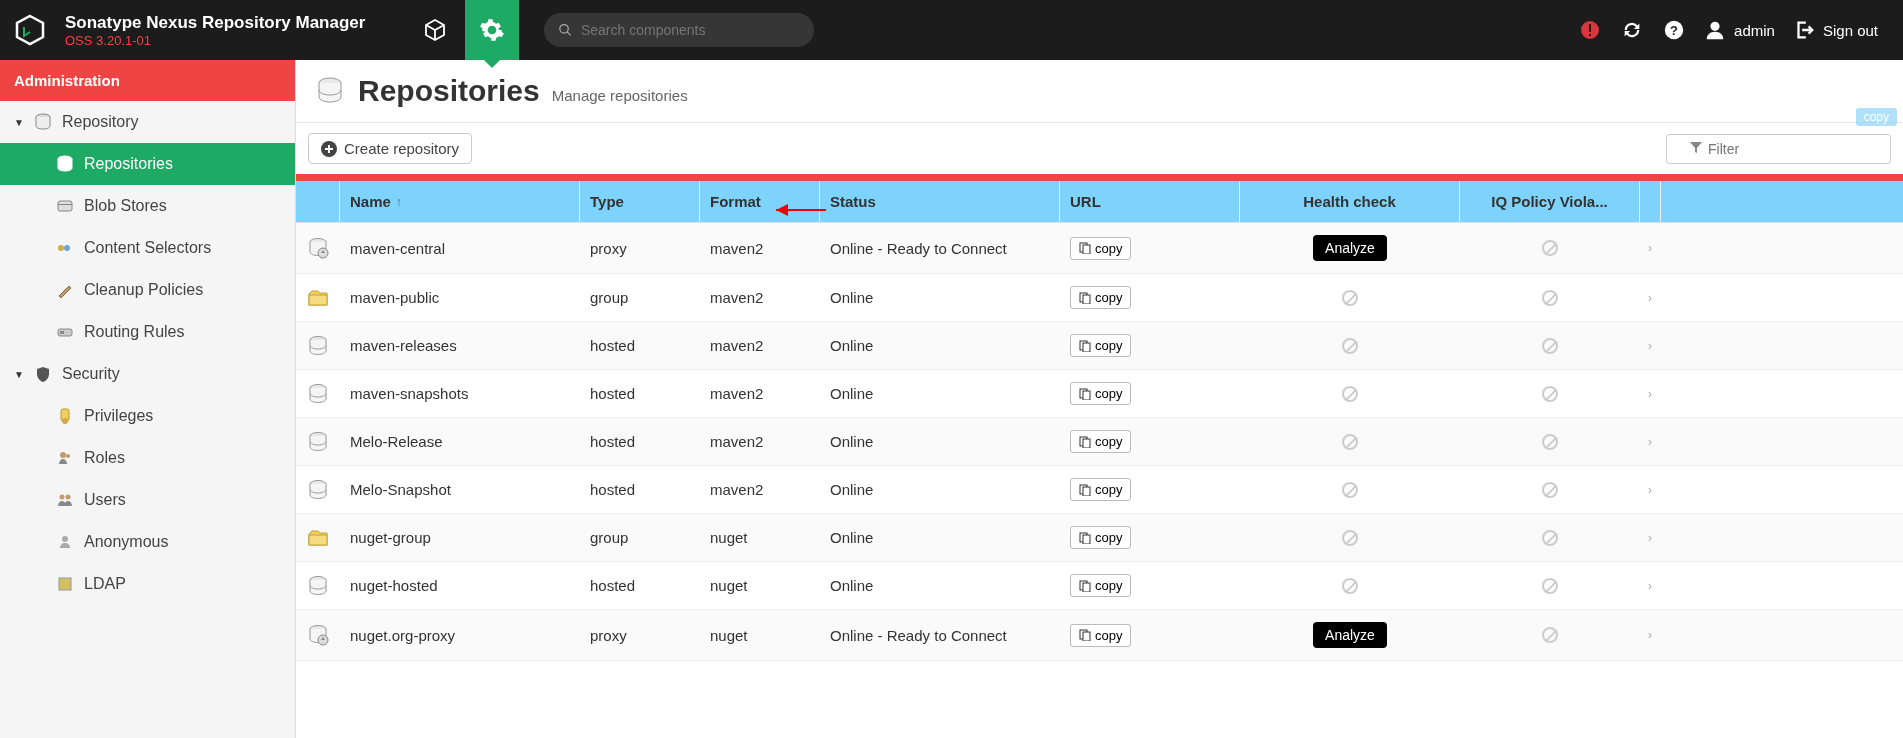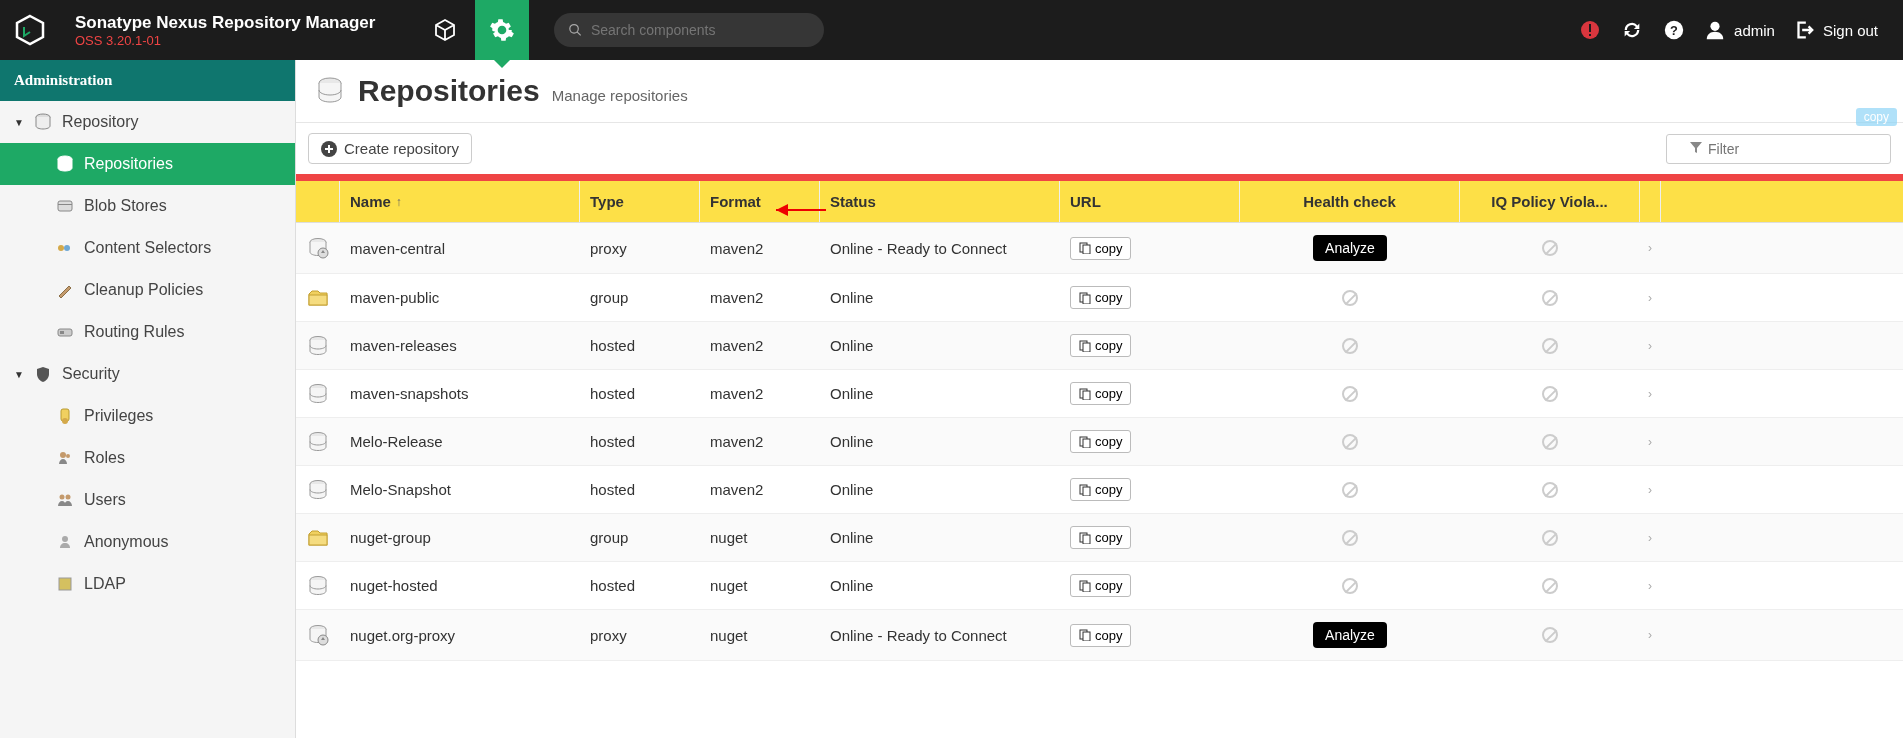--- a/index.html
+++ b/index.html
@@ -2,41 +2,41 @@
 <html><head>
 <meta charset="utf-8">
 <style>
 * { box-sizing: border-box; margin: 0; padding: 0; }
 body { font-family: -apple-system, BlinkMacSystemFont, "Segoe UI", Helvetica, Arial, sans-serif; font-size: 14px; color: #333; background: #fff; overflow: hidden; }
 
 
 .header { background: #1c1c1c; height: 60px; display: flex; align-items: center; color: #fff; }
 .logo-box { width: 60px; height: 60px; display: flex; align-items: center; justify-content: center; }
 .logo-hex { width: 32px; height: 32px; }
-.brand { padding-left: 5px; margin-left: 10px; }
+.brand { padding-left: 5px; }
 .brand-title { font-size: 17px; font-weight: 600; color: #fff; }
 .brand-sub { font-size: 13px; color: #ef4444; }
 .header-icons { display: flex; align-items: center; margin-left: 40px; }
 .cube-btn { width: 60px; height: 60px; display: flex; align-items: center; justify-content: center; cursor: pointer; }
 .gear-btn { width: 54px; height: 60px; background: #1ea965; display: flex; align-items: center; justify-content: center; cursor: pointer; position: relative; }
 .gear-btn::after { content:""; position:absolute; bottom:-8px; left:50%; transform:translateX(-50%); border-left:8px solid transparent; border-right:8px solid transparent; border-top:8px solid #1ea965; }
 .search-wrap { margin-left: 25px; background: #363636; border-radius: 18px; display: flex; align-items: center; padding: 0 14px; height: 34px; width: 270px; }
 .search-wrap input { background: transparent; border: none; outline: none; color: #aaa; font-size: 14px; margin-left: 8px; width: 100%; }
 .header-right { margin-left: auto; display: flex; align-items: center; padding-right: 25px; gap: 18px; }
 .hr-icon { width: 24px; height: 24px; display: flex; align-items: center; justify-content: center; cursor: pointer; }
 .user-block { display: flex; align-items: center; gap: 8px; cursor: pointer; }
 .user-label { font-size: 15px; color: #fff; }
 .signout-label { font-size: 15px; color: #fff; }
 
 
 .main { display: flex; height: calc(100vh - 60px); }
 
 
 .sidebar { width: 296px; background: #f5f5f5; border-right: 1px solid #ddd; overflow-y: auto; }
-.sb-header { background: #0f766e; color: #fff; font-weight: 600; font-size: 15px; padding: 12px 14px; font-family: Liberation Serif, serif; }
+.sb-header { background: #ef4444; color: #fff; font-weight: 600; font-size: 15px; padding: 12px 14px; }
 .sb-section { padding: 12px 14px 12px 14px; font-size: 16px; color: #444; display: flex; align-items: center; gap: 10px; cursor: pointer; }
 .sb-section .caret { width: 10px; font-size: 10px; color: #333; }
 .sb-item { padding: 12px 14px 12px 56px; font-size: 16px; color: #444; display: flex; align-items: center; gap: 10px; cursor: pointer; }
 .sb-item.active { background: #1ea965; color: #fff; }
 .sb-item.active .sb-icon svg * { fill: #fff; stroke: #fff; }
 .sb-icon { width: 18px; height: 18px; display: inline-flex; align-items: center; justify-content: center; }
 
 
 .content { flex: 1; overflow: auto; position: relative; }
 .page-header { display: flex; align-items: baseline; padding: 14px 18px; border-bottom: 1px solid #e6e6e6; gap: 12px; }
@@ -48,21 +48,21 @@
 .create-btn { border: 1px solid #ccc; background: #fff; border-radius: 4px; padding: 6px 12px; font-size: 15px; display: flex; align-items: center; gap: 7px; cursor: pointer; color: #444; }
 .create-btn .plus-circ { width:16px; height:16px; background:#444; border-radius:50%; position:relative; display:inline-block; }
 .create-btn .plus-circ::before,.create-btn .plus-circ::after{content:"";position:absolute;background:#fff;}
 .create-btn .plus-circ::before{width:8px;height:2px;top:7px;left:4px;}
 .create-btn .plus-circ::after{width:2px;height:8px;top:4px;left:7px;}
 .filter-wrap { margin-left: auto; border: 1px solid #ccc; border-radius: 3px; display: flex; align-items: center; padding: 4px 23px; width: 225px; height: 30px; }
 .filter-wrap input { border: none; outline: none; font-size: 14px; margin-left: 6px; width: 100%; color: #666; }
 .filter-icon { color: #777; }
 
 
-.grid-head { display: flex; border-bottom: 1px solid #ddd; background: #fde047; font-size: 15px; font-weight: 600; color: #333; }
+.grid-head { display: flex; border-bottom: 1px solid #ddd; background: #7dd3fc; font-size: 15px; font-weight: 600; color: #333; }
 .grid-cell { padding: 12px 10px; border-right: 1px solid #eee; display: flex; align-items: center; }
 .c-icon { width: 44px; justify-content: center; }
 .c-name { width: 240px; }
 .c-type { width: 120px; }
 .c-format { width: 120px; }
 .c-status { width: 240px; }
 .c-url { width: 180px; }
 .c-health { width: 220px; justify-content: center; }
 .c-policy { width: 180px; justify-content: center; }
 .c-arrow { width: 20px; justify-content: center; }

